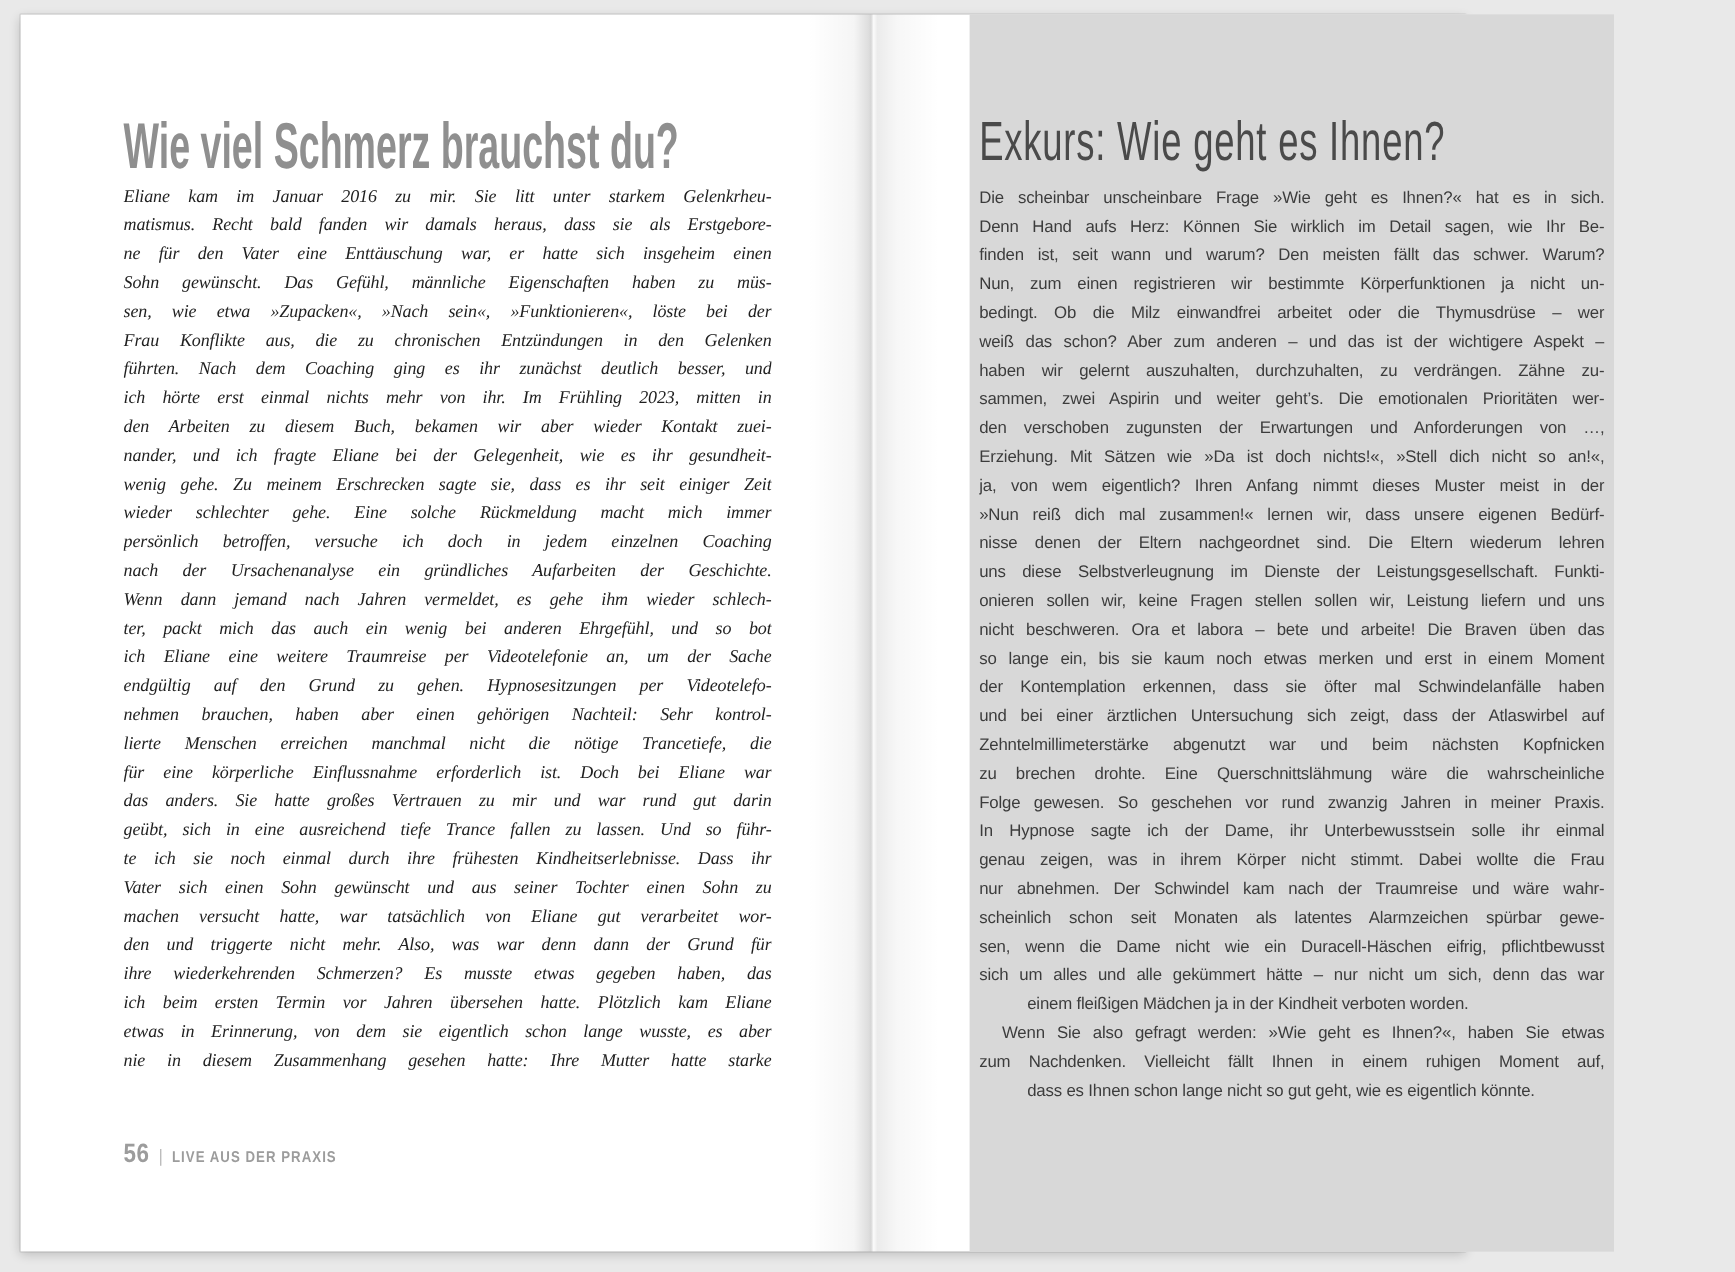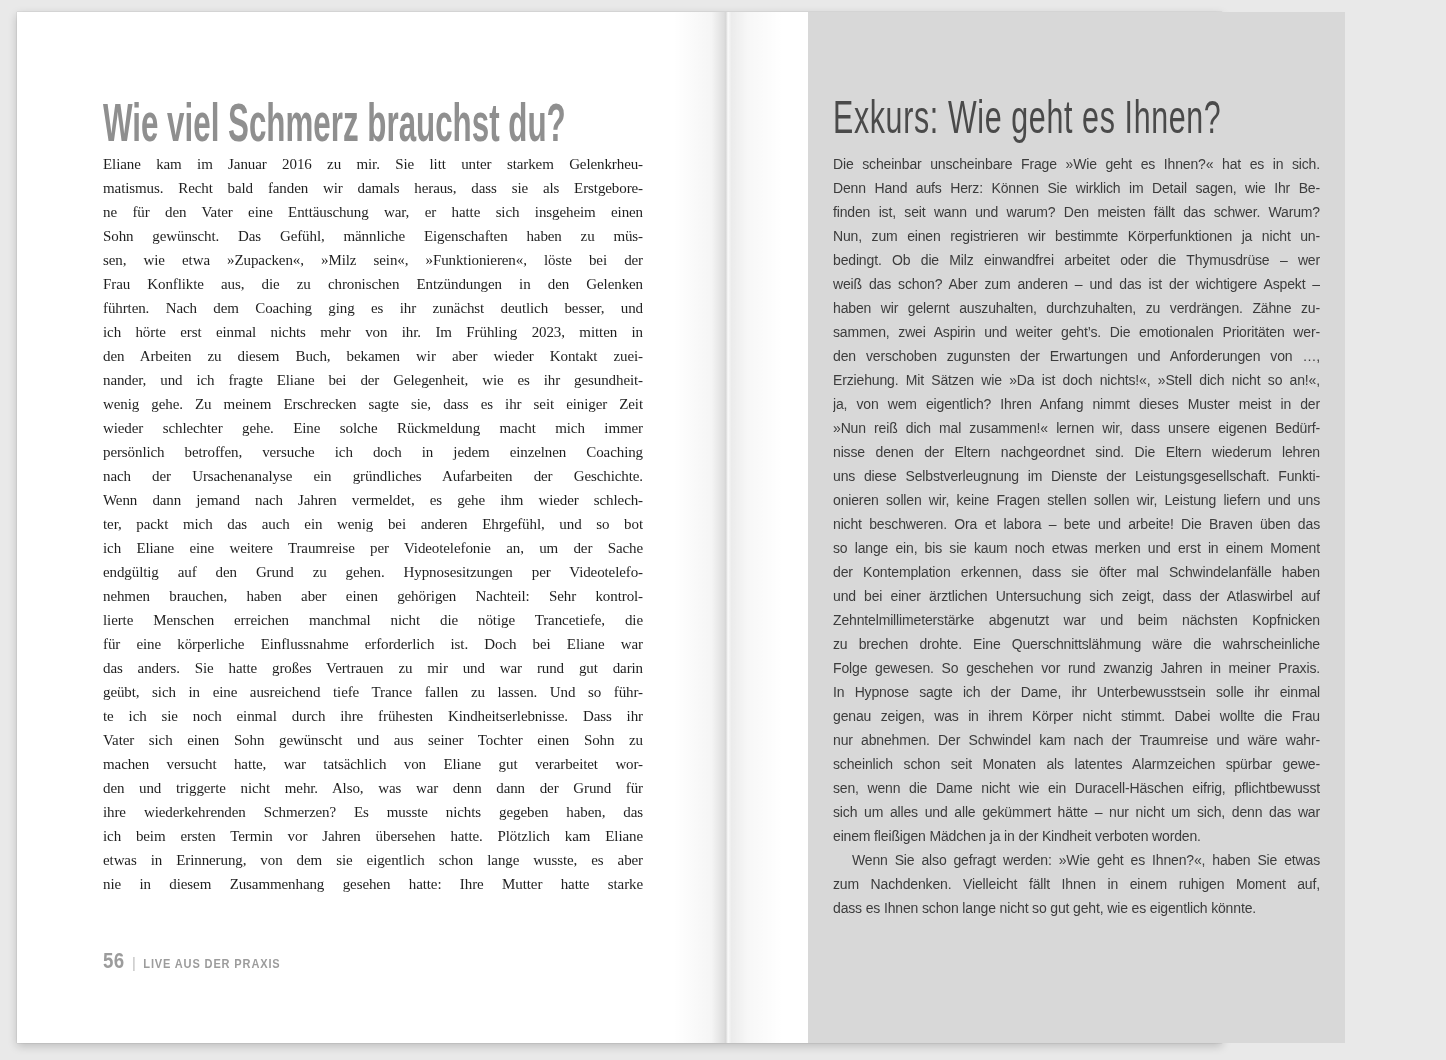--- a/index.html
+++ b/index.html
@@ -35,42 +35,43 @@
     color: var(--chapter-title-color, #8f8f8f);
     white-space: nowrap;
   }
   .squeeze-title { display: inline-block; transform: scaleX(0.58); transform-origin: 0 50%; }
   .left-body {
     margin: 3px 0 0 86px; width: 540px;
     font-family: "Liberation Serif", serif;
     font-size: 15px; line-height: 24px; letter-spacing: -0.1px;
     color: var(--body-text-color, #1f1f1f);
     hyphens: none;
+    font-style: italic;
   }
   .tline { text-align: justify; text-align-last: justify; height: 24px; overflow: hidden; }
-  .tline.nojust { text-align-last: left; }
+  .tline.nojust { text-align-last: left; margin-left: 40px; }
   .tline.indent { text-indent: 19px; }
 
   .footer {
     position: absolute; left: 86px; top: 938px;
     display: flex; align-items: baseline; gap: 9px;
     color: var(--footer-color, #9c9c9c);
     transform: scaleX(0.85); transform-origin: 0 50%;
     white-space: nowrap;
   }
   .footer .pagenum { font-size: 22px; line-height: 22px; font-weight: bold; letter-spacing: 0.5px; }
   .footer .sep { font-size: 15px; color: #b5b5b5; }
   .footer .running-head { font-size: 13px; font-weight: bold; letter-spacing: 1px; }
 
   
   .graybox {
     position: absolute; left: 81px; top: 0;
     width: 537px; height: 100%;
     background: var(--excursus-box-background, #d8d8d8);
-    padding: 0 25px; box-sizing: border-box;
+    padding: 0 8px; box-sizing: border-box;
   }
   h2.excursus-title {
     margin: 82px 0 0 0;
     font-size: 46px; line-height: 46px; font-weight: 300;
     color: var(--excursus-title-color, #4a4a4a);
     white-space: nowrap;
   }
   .squeeze-sub { display: inline-block; transform: scaleX(0.66); transform-origin: 0 50%; letter-spacing: 1px; }
   .right-body {
     margin: 12px 0 0 0;
@@ -86,21 +87,21 @@
 <div class="spread">
 
   <div class="page page-left">
     <h1 class="chapter-title"><span class="squeeze-title">Wie viel Schmerz brauchst du?</span></h1>
 
     <div class="left-body">
         <div class="tline">Eliane kam im Januar 2016 zu mir. Sie litt unter starkem Gelenkrheu-</div>
         <div class="tline">matismus. Recht bald fanden wir damals heraus, dass sie als Erstgebore-</div>
         <div class="tline">ne für den Vater eine Enttäuschung war, er hatte sich insgeheim einen</div>
         <div class="tline">Sohn gewünscht. Das Gefühl, männliche Eigenschaften haben zu müs-</div>
-        <div class="tline">sen, wie etwa »Zupacken«, »Milz sein«, »Funktionieren«, löste bei der</div>
+        <div class="tline">sen, wie etwa »Zupacken«, »Nach sein«, »Funktionieren«, löste bei der</div>
         <div class="tline">Frau Konflikte aus, die zu chronischen Entzündungen in den Gelenken</div>
         <div class="tline">führten. Nach dem Coaching ging es ihr zunächst deutlich besser, und</div>
         <div class="tline">ich hörte erst einmal nichts mehr von ihr. Im Frühling 2023, mitten in</div>
         <div class="tline">den Arbeiten zu diesem Buch, bekamen wir aber wieder Kontakt zuei-</div>
         <div class="tline">nander, und ich fragte Eliane bei der Gelegenheit, wie es ihr gesundheit-</div>
         <div class="tline">wenig gehe. Zu meinem Erschrecken sagte sie, dass es ihr seit einiger Zeit</div>
         <div class="tline">wieder schlechter gehe. Eine solche Rückmeldung macht mich immer</div>
         <div class="tline">persönlich betroffen, versuche ich doch in jedem einzelnen Coaching</div>
         <div class="tline">nach der Ursachenanalyse ein gründliches Aufarbeiten der Geschichte.</div>
         <div class="tline">Wenn dann jemand nach Jahren vermeldet, es gehe ihm wieder schlech-</div>
@@ -109,21 +110,21 @@
         <div class="tline">endgültig auf den Grund zu gehen. Hypnosesitzungen per Videotelefo-</div>
         <div class="tline">nehmen brauchen, haben aber einen gehörigen Nachteil: Sehr kontrol-</div>
         <div class="tline">lierte Menschen erreichen manchmal nicht die nötige Trancetiefe, die</div>
         <div class="tline">für eine körperliche Einflussnahme erforderlich ist. Doch bei Eliane war</div>
         <div class="tline">das anders. Sie hatte großes Vertrauen zu mir und war rund gut darin</div>
         <div class="tline">geübt, sich in eine ausreichend tiefe Trance fallen zu lassen. Und so führ-</div>
         <div class="tline">te ich sie noch einmal durch ihre frühesten Kindheitserlebnisse. Dass ihr</div>
         <div class="tline">Vater sich einen Sohn gewünscht und aus seiner Tochter einen Sohn zu</div>
         <div class="tline">machen versucht hatte, war tatsächlich von Eliane gut verarbeitet wor-</div>
         <div class="tline">den und triggerte nicht mehr. Also, was war denn dann der Grund für</div>
-        <div class="tline">ihre wiederkehrenden Schmerzen? Es musste nichts gegeben haben, das</div>
+        <div class="tline">ihre wiederkehrenden Schmerzen? Es musste etwas gegeben haben, das</div>
         <div class="tline">ich beim ersten Termin vor Jahren übersehen hatte. Plötzlich kam Eliane</div>
         <div class="tline">etwas in Erinnerung, von dem sie eigentlich schon lange wusste, es aber</div>
         <div class="tline">nie in diesem Zusammenhang gesehen hatte: Ihre Mutter hatte starke</div>
       </div>
 
     <div class="footer">
       <span class="pagenum">56</span>
       <span class="sep">|</span>
       <span class="running-head">LIVE AUS DER PRAXIS</span>
     </div>

